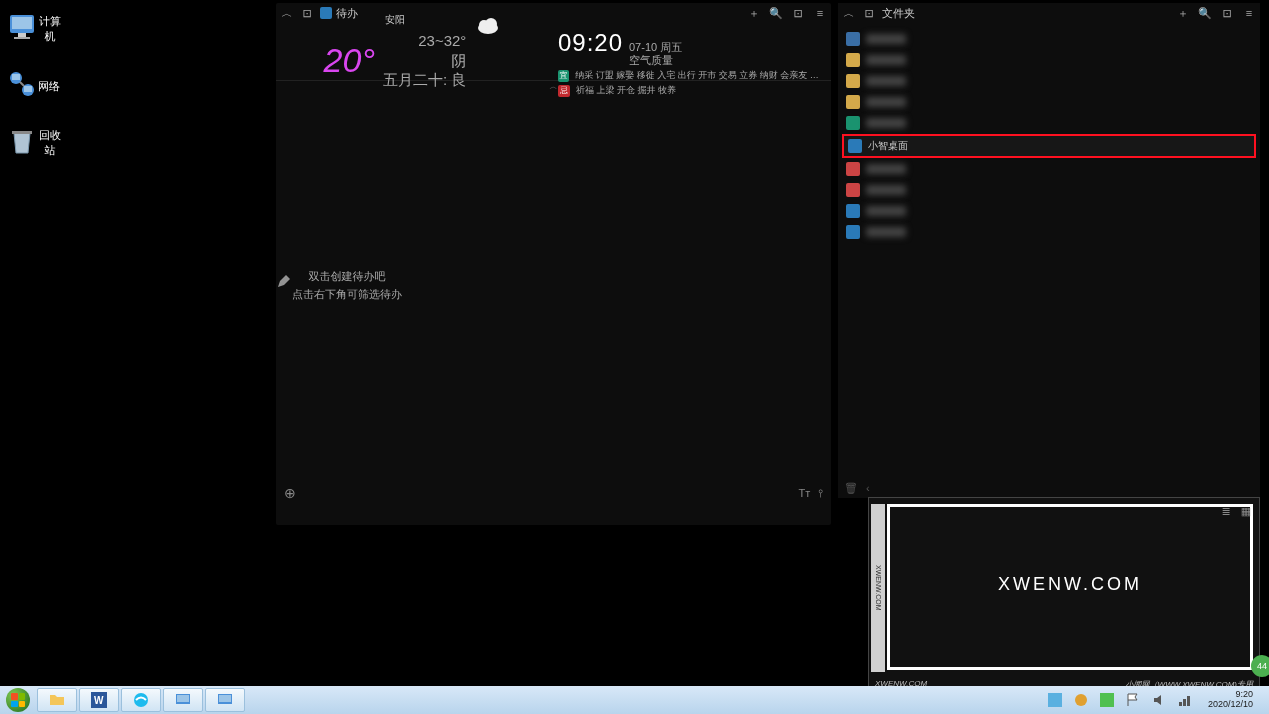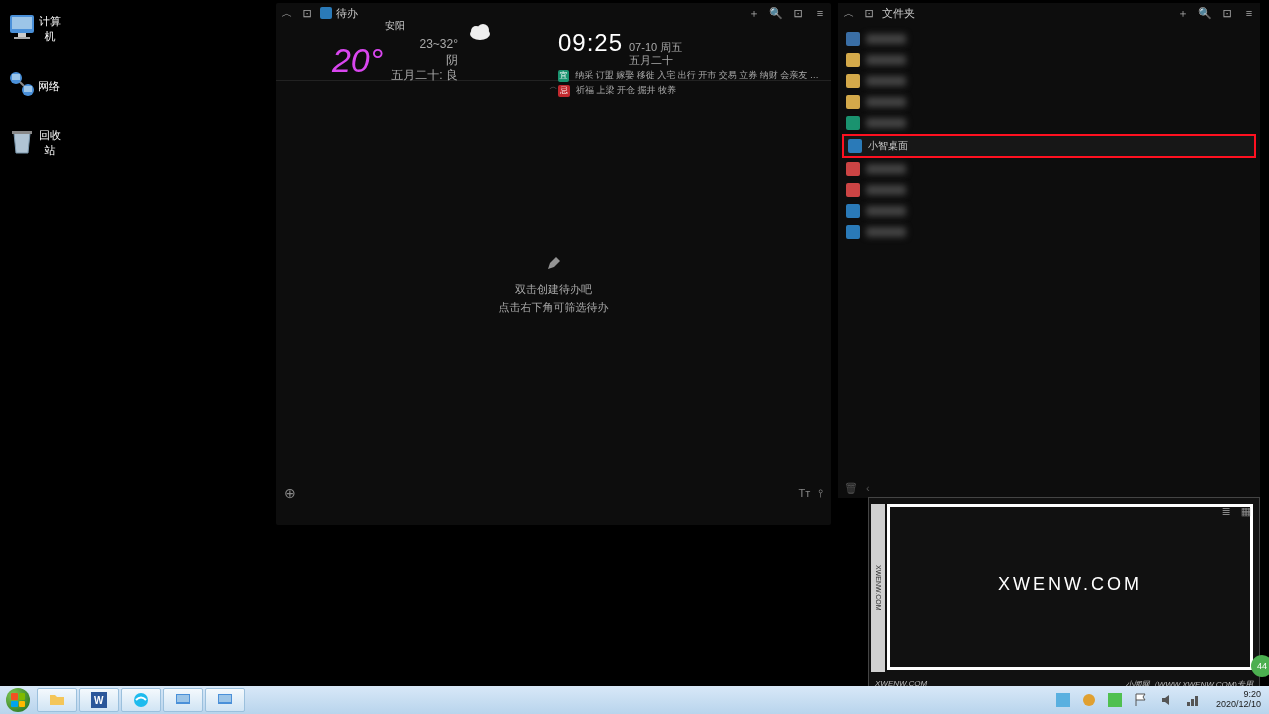--- a/index.html
+++ b/index.html
@@ -16,36 +16,36 @@
 .panel-header { display: flex; align-items: center; height: 20px; padding: 0 4px; }
 .header-left { display: flex; align-items: center; gap: 6px; }
 .header-icon-btn { width: 14px; height: 14px; display: flex; align-items: center; justify-content: center; color: #aaa; cursor: pointer; font-size: 11px; }
 .header-title { color: #ccc; font-size: 11px; display: flex; align-items: center; gap: 4px; }
 .header-title .app-icon { width: 12px; height: 12px; background: #2a7ab8; border-radius: 2px; }
 .header-right { margin-left: auto; display: flex; gap: 8px; }
 
 .info-bar { display: flex; height: 58px; border-bottom: 1px solid #222; }
 .weather-section { width: 49%; display: flex; align-items: center; justify-content: center; gap: 14px; text-align: right; }
 .weather-temp { color: #d946ef; font-size: 34px; font-weight: 300; font-style: italic; }
-.weather-details { color: #aaa; font-size: 12px; line-height: 1.3; }
+.weather-details { color: #aaa; font-size: 15px; line-height: 1.3; }
 .weather-icon { width: 24px; height: 18px; }
 
 .datetime-section { width: 51%; padding: 6px 10px; }
 .datetime-row { display: flex; align-items: baseline; gap: 6px; }
 .time-big { color: #fff; font-size: 24px; font-weight: 300; letter-spacing: 1px; }
 .date-small { color: #aaa; font-size: 11px; line-height: 1.2; }
 .almanac-row { display: flex; align-items: center; gap: 6px; margin-top: 2px; font-size: 9px; }
 .almanac-badge { width: 12px; height: 12px; border-radius: 2px; display: flex; align-items: center; justify-content: center; color: #fff; font-size: 8px; }
 .almanac-badge.yi { background: #1a936f; }
 .almanac-badge.ji { background: #c1292e; }
 .almanac-text { color: #aaa; white-space: nowrap; overflow: hidden; text-overflow: ellipsis; }
 
 .collapse-handle { height: 10px; display: flex; justify-content: center; align-items: center; color: #666; font-size: 8px; cursor: pointer; }
 
-.todo-body { height: 390px; display: flex; flex-direction: column; align-items: center; justify-content: center; color: #aaa; }
+.todo-body { height: 390px; display: flex; align-items: center; color: #aaa; }
 .todo-empty-icon { width: 16px; height: 16px; margin-bottom: 10px; opacity: 0.7; }
 .todo-empty-text { font-size: 11px; line-height: 1.6; text-align: center; }
 
 .todo-footer { display: flex; align-items: center; height: 24px; padding: 0 8px; }
 .footer-left { color: #888; font-size: 14px; cursor: pointer; }
 .footer-right { margin-left: auto; display: flex; gap: 8px; }
 .footer-icon { color: #888; font-size: 11px; cursor: pointer; }
 
 
 .folder-panel { position: absolute; top: 3px; left: 838px; width: 422px; height: 495px; background: rgba(15,15,15,0.85); }
@@ -69,21 +69,21 @@
 .green-circle { position: absolute; right: -4px; top: 655px; width: 22px; height: 22px; border-radius: 50%; background: #4caf50; color: #fff; font-size: 9px; display: flex; align-items: center; justify-content: center; }
 
 
 .taskbar { position: absolute; bottom: 0; left: 0; right: 0; height: 28px; background: linear-gradient(to bottom, #d8e8f8, #b8d4ec); display: flex; align-items: center; }
 .start-button { width: 36px; height: 28px; display: flex; align-items: center; justify-content: center; cursor: pointer; }
 .start-orb { width: 24px; height: 24px; border-radius: 50%; background: radial-gradient(circle at 30% 30%, #7ec850, #1e6b1e); display: grid; grid-template: 1fr 1fr / 1fr 1fr; gap: 1px; padding: 5px; }
 .start-orb > div { border-radius: 1px; }
 .start-orb > div:nth-child(1){background:#f25022}.start-orb > div:nth-child(2){background:#7fba00}.start-orb > div:nth-child(3){background:#00a4ef}.start-orb > div:nth-child(4){background:#ffb900}
 .task-item { width: 40px; height: 24px; margin: 0 1px; background: linear-gradient(to bottom, #f4f9fd, #d0e4f4); border: 1px solid #9bc0dd; border-radius: 2px; display: flex; align-items: center; justify-content: center; cursor: pointer; }
 .task-item .ti-icon { width: 16px; height: 16px; }
-.systray { margin-left: auto; display: flex; align-items: center; gap: 12px; padding-right: 4px; }
+.systray { margin-left: auto; display: flex; align-items: center; gap: 12px; padding-right: 12px; }
 .tray-icon { width: 14px; height: 14px; }
 .tray-time { color: #1a1a1a; font-size: 9px; text-align: right; line-height: 1.1; padding: 0 4px; }
 
 
 svg { display: block; }
 </style>
 </head>
 <body>
 
 <div class="desktop-icons">
@@ -158,24 +158,24 @@
           <svg width="24" height="18" viewBox="0 0 24 18">
               <ellipse cx="12" cy="11" rx="10" ry="6" fill="#eee"></ellipse>
               <circle cx="8" cy="8" r="5" fill="#eee"></circle>
               <circle cx="15" cy="7" r="6" fill="#eee"></circle>
             </svg>
         </div>
       </div>
     </div>
     <div class="datetime-section">
       <div class="datetime-row">
-        <span class="time-big">09:25</span>
+        <span class="time-big">09:20</span>
         <div class="date-small">
           <span>07-10</span> <span>周五</span><br>
-          <span>五月二十</span>
+          <span>空气质量</span>
         </div>
       </div>
       <div class="almanac-row">
         <span class="almanac-badge yi">宜</span>
         <span class="almanac-text">纳采 订盟 嫁娶 移徙 入宅 出行 开市 交易 立券 纳财 会亲友 安香...</span>
       </div>
       <div class="almanac-row">
         <span class="almanac-badge ji">忌</span>
         <span class="almanac-text">祈福 上梁 开仓 掘井 牧养</span>
       </div>

